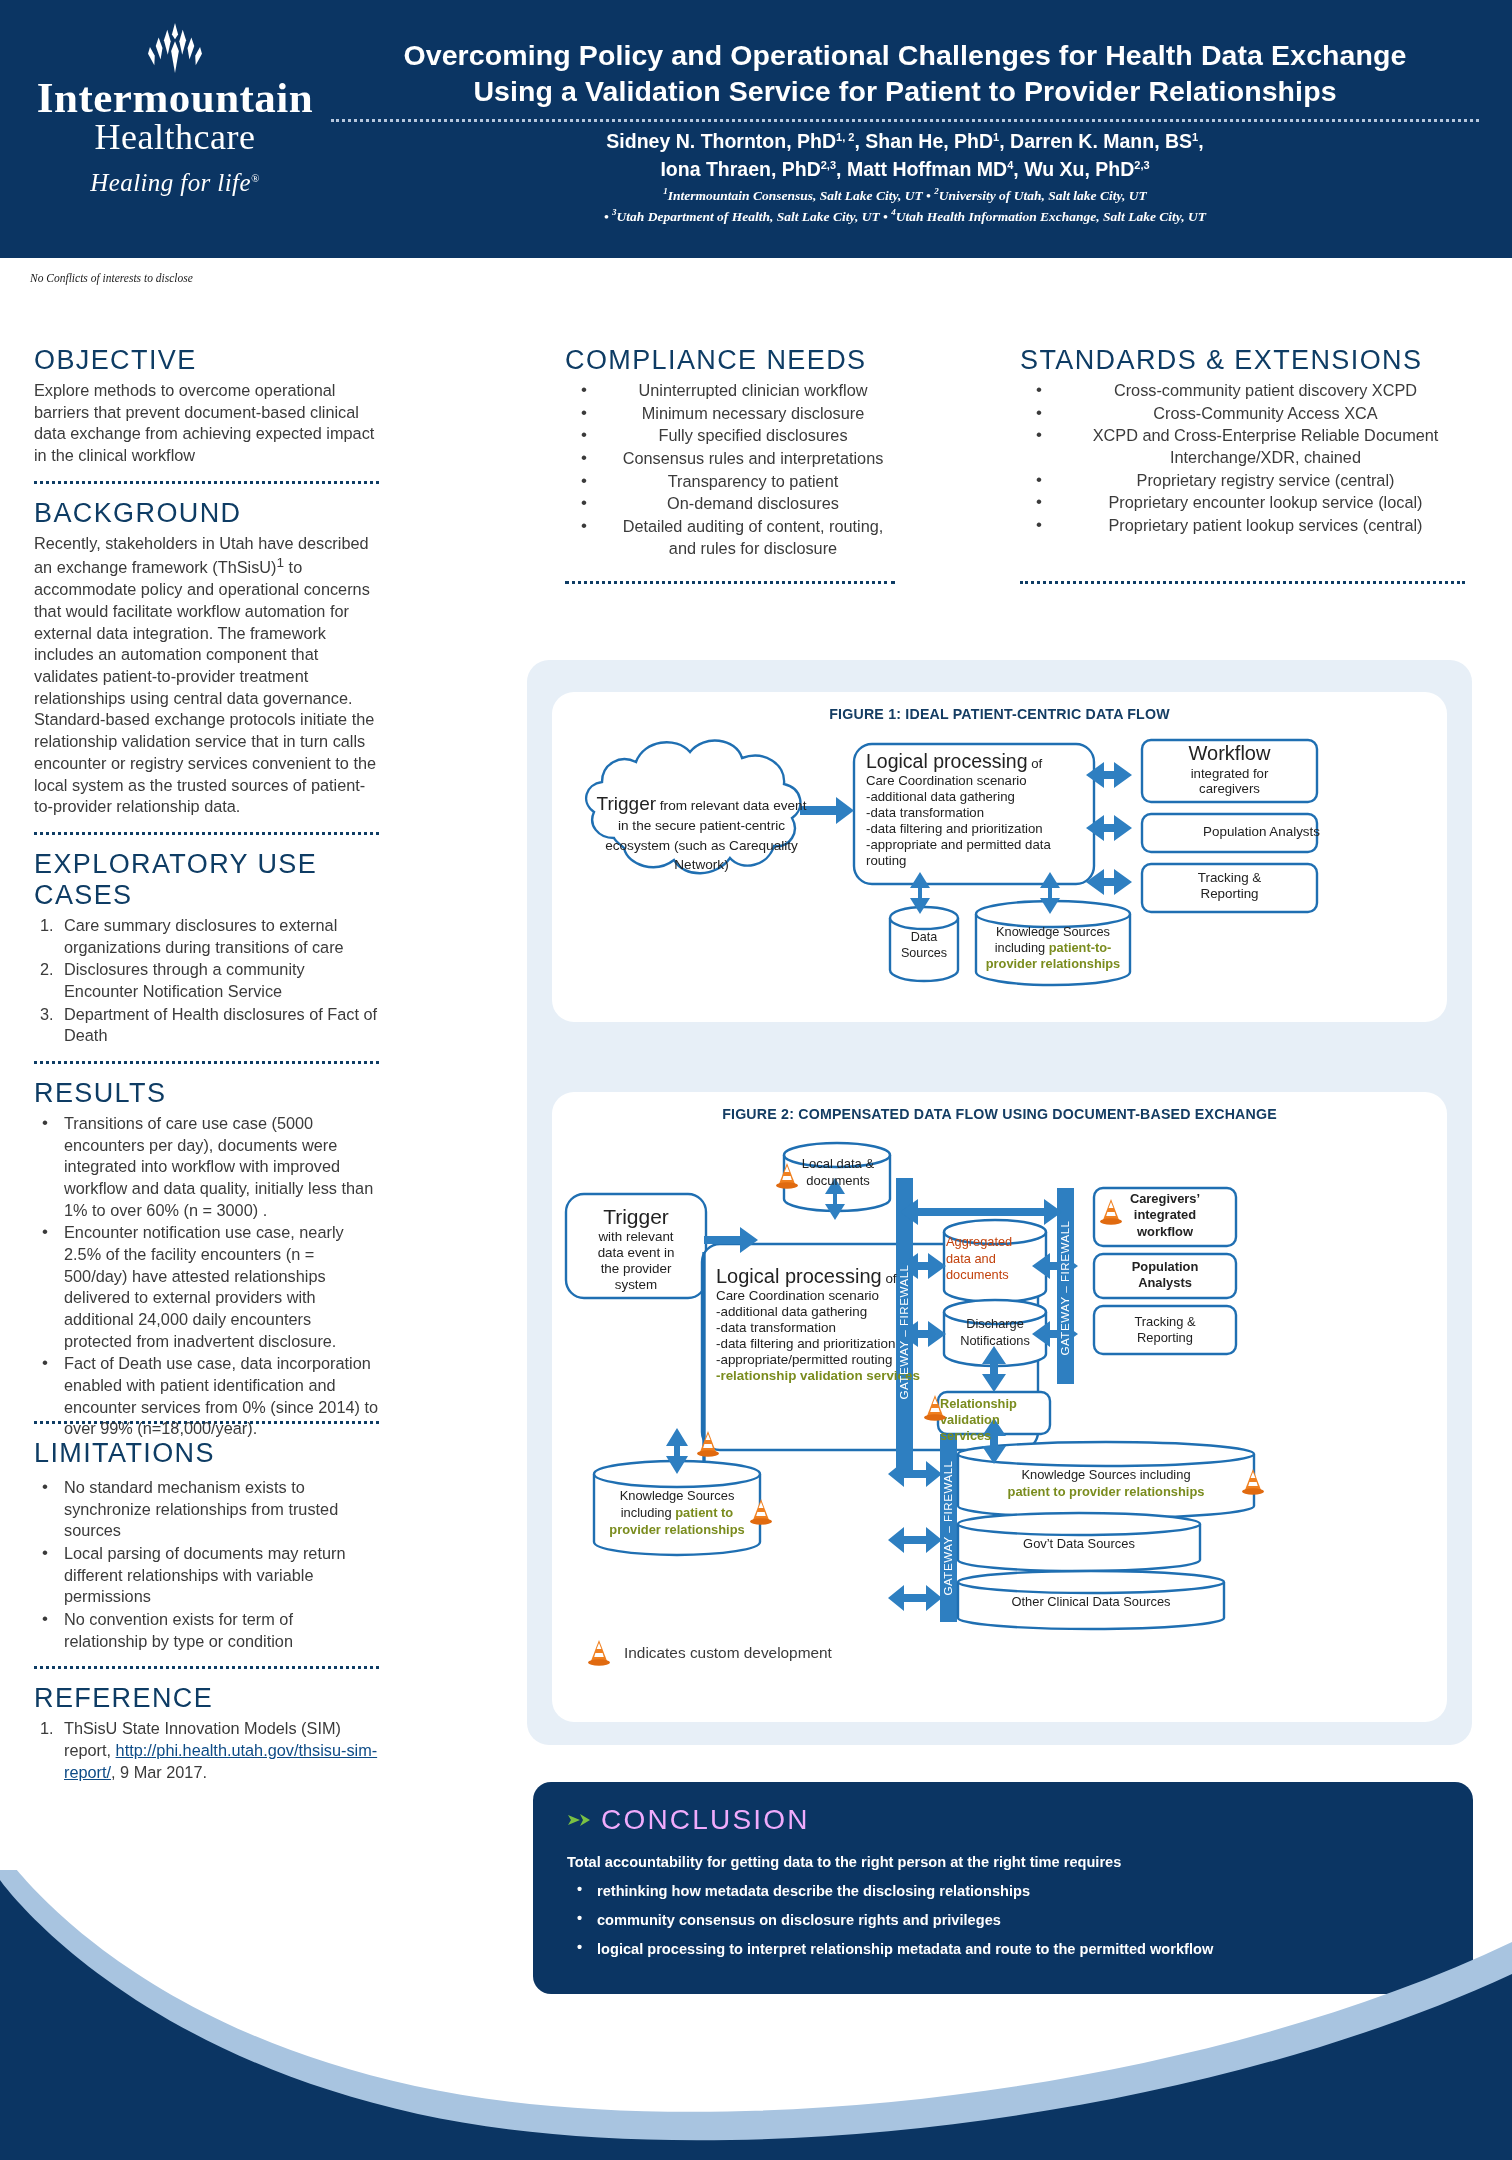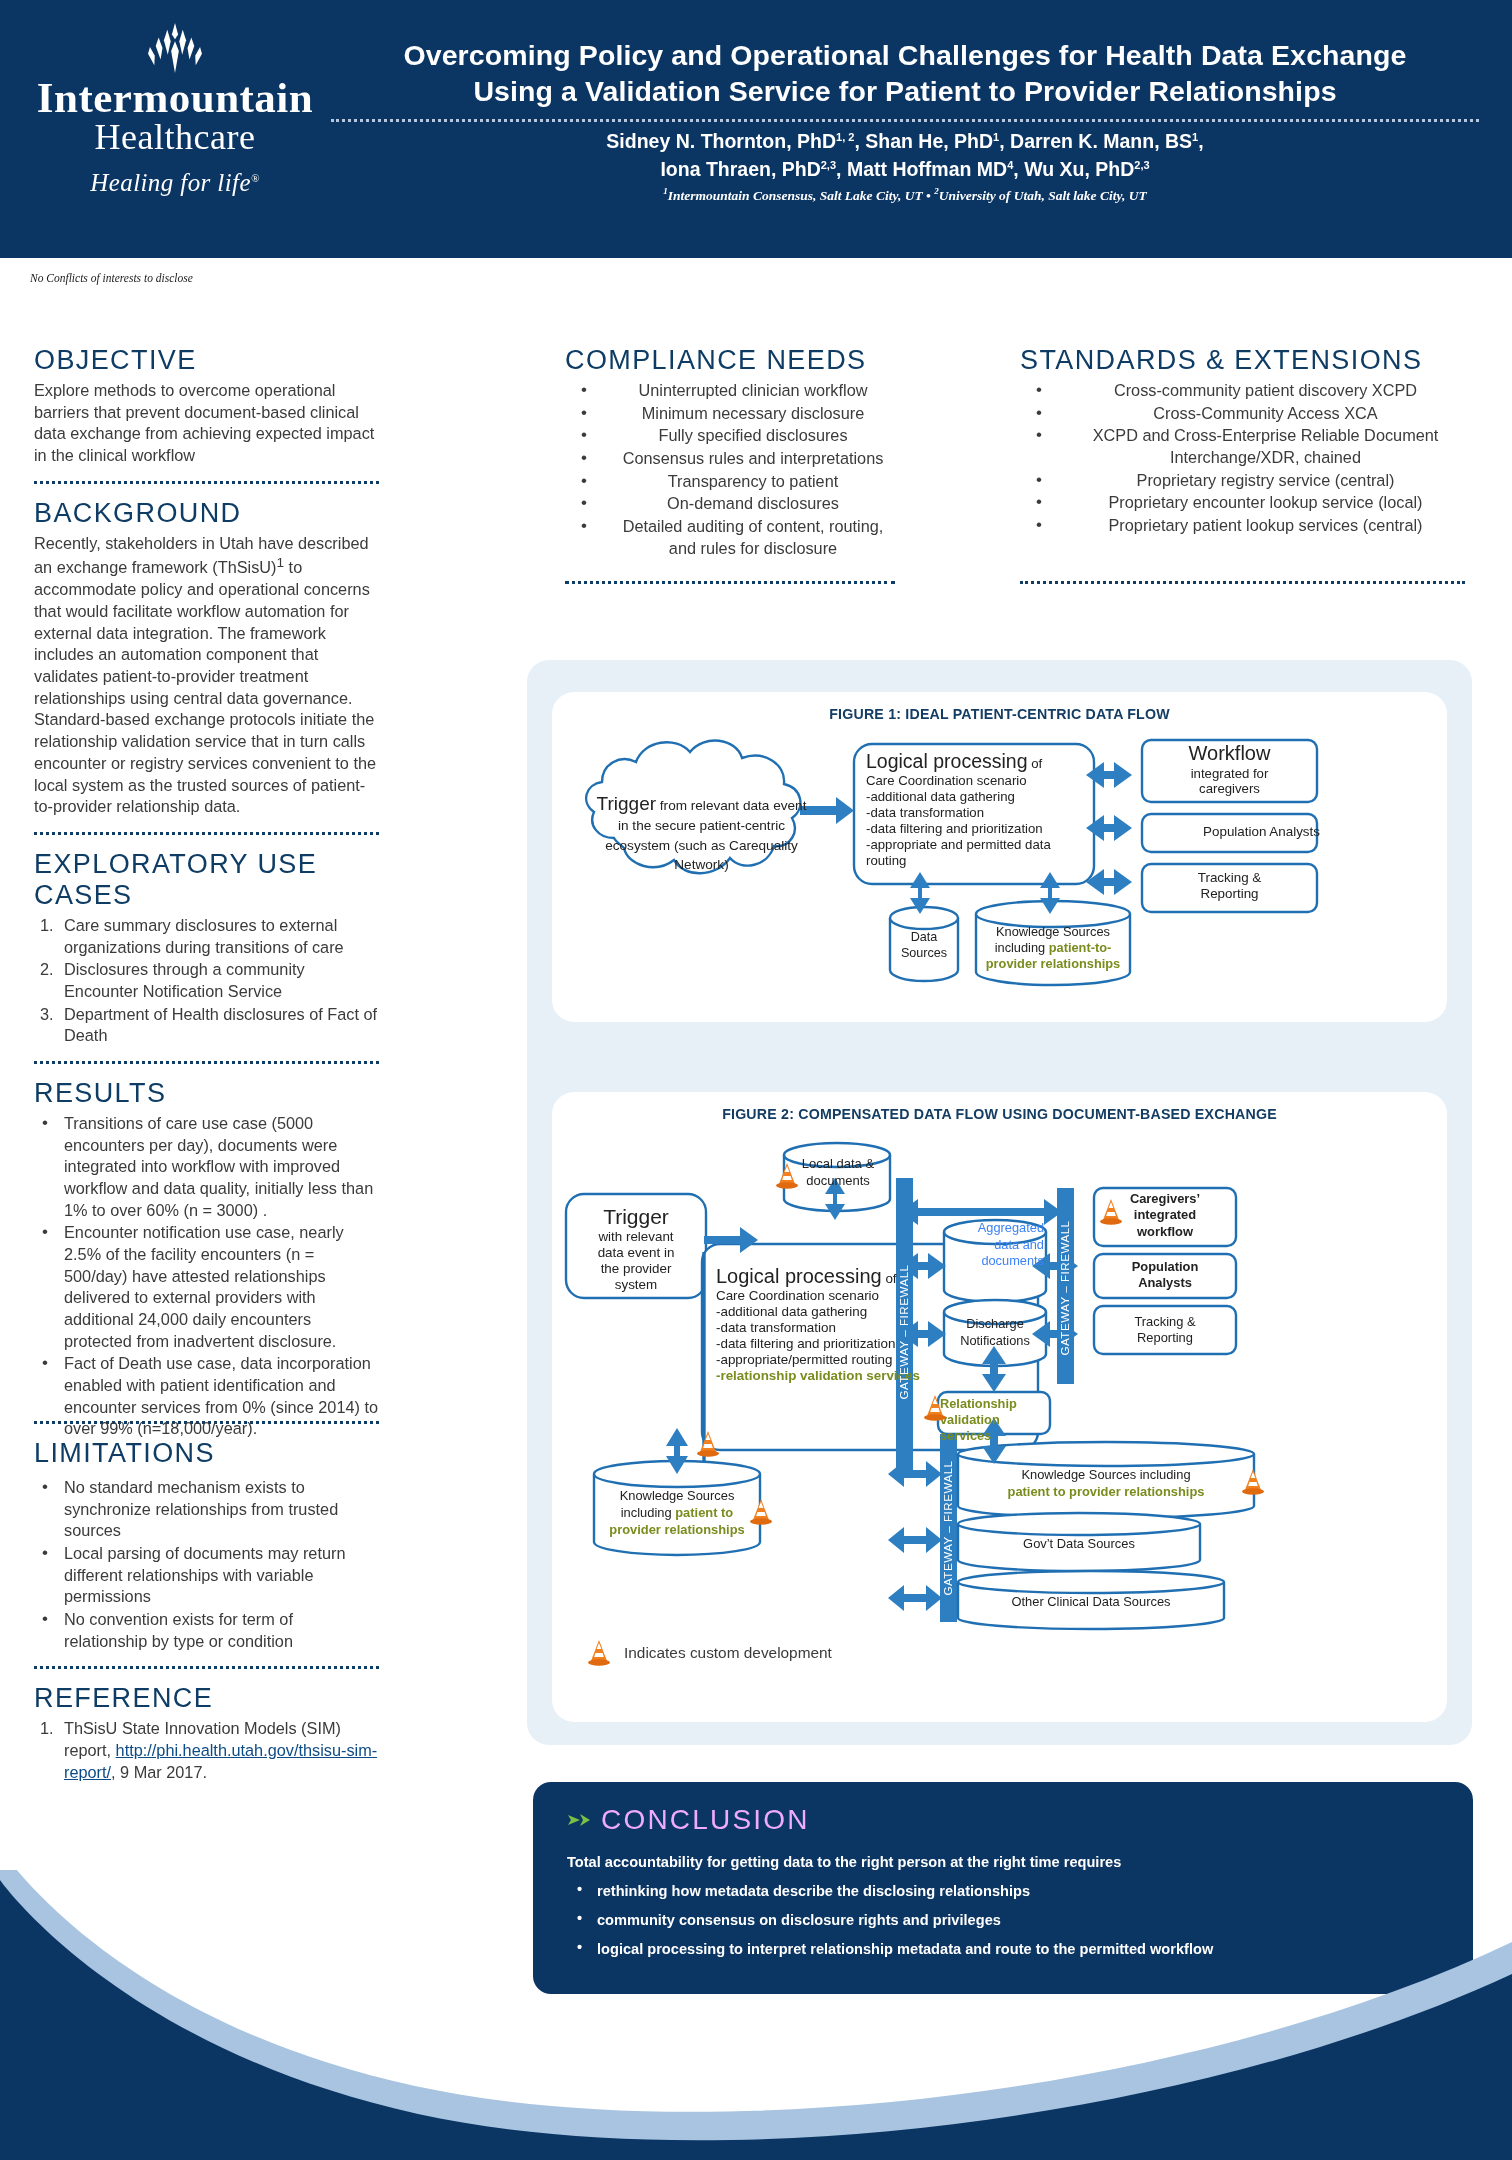--- a/index.html
+++ b/index.html
@@ -166,20 +166,21 @@
       <div>Overcoming Policy and Operational Challenges for Health Data Exchange</div>
       <div>Using a Validation Service for Patient to Provider Relationships</div>
     </div>
     <div class="title-rule"></div>
     <div class="authors">
       <div><span>Sidney N. Thornton, PhD</span><sup>1, 2</sup><span>, Shan He, PhD</span><sup>1</sup><span>, Darren K. Mann, BS</span><sup>1</sup><span>,</span></div>
       <div><span>Iona Thraen, PhD</span><sup>2,3</sup><span>, Matt Hoffman MD</span><sup>4</sup><span>, Wu Xu, PhD</span><sup>2,3</sup></div>
     </div>
     <div class="affil">
       <div><sup>1</sup><span>Intermountain Consensus, Salt Lake City, UT • </span><sup>2</sup><span>University of Utah, Salt lake City, UT</span></div>
+      <div><span>• </span><sup>3</sup><span>Utah Department of Health, Salt Lake City, UT • </span><sup>4</sup><span>Utah Health Information Exchange, Salt Lake City, UT</span></div>
     </div>
   </div>
 </div>
 
 <div class="disclose">No Conflicts of interests to disclose</div>
 
 <div class="col-left">
 
   <div>
     <div class="sec-h">OBJECTIVE</div>
@@ -451,21 +452,21 @@
     <div style="font-size:13.4px;color:#222">-data filtering and prioritization</div>
     <div style="font-size:13.4px;color:#222">-appropriate/permitted routing</div>
     <div style="font-size:13.4px;color:#7a8c1e;font-weight:bold">-relationship validation services</div>
   </div>
 
   <div style="position:absolute;left:238px;top:64px;width:96px;text-align:center;font-size:13px;color:#222;line-height:1.3">
     <div>Local data &amp;</div>
     <div>documents</div>
   </div>
 
-  <div style="position:absolute;left:394px;top:128px;width:98px;text-align:right;font-size:12.8px;color:#3b82f6;line-height:1.3">
+  <div style="position:absolute;left:394px;top:142px;width:98px;text-align:left;font-size:12.8px;color:#c2410c;line-height:1.3">
     <div>Aggregated</div>
     <div>data and</div>
     <div>documents</div>
   </div>
 
   <div style="position:absolute;left:394px;top:224px;width:98px;text-align:center;font-size:12.8px;color:#222;line-height:1.3">
     <div>Discharge</div>
     <div>Notifications</div>
   </div>
 

